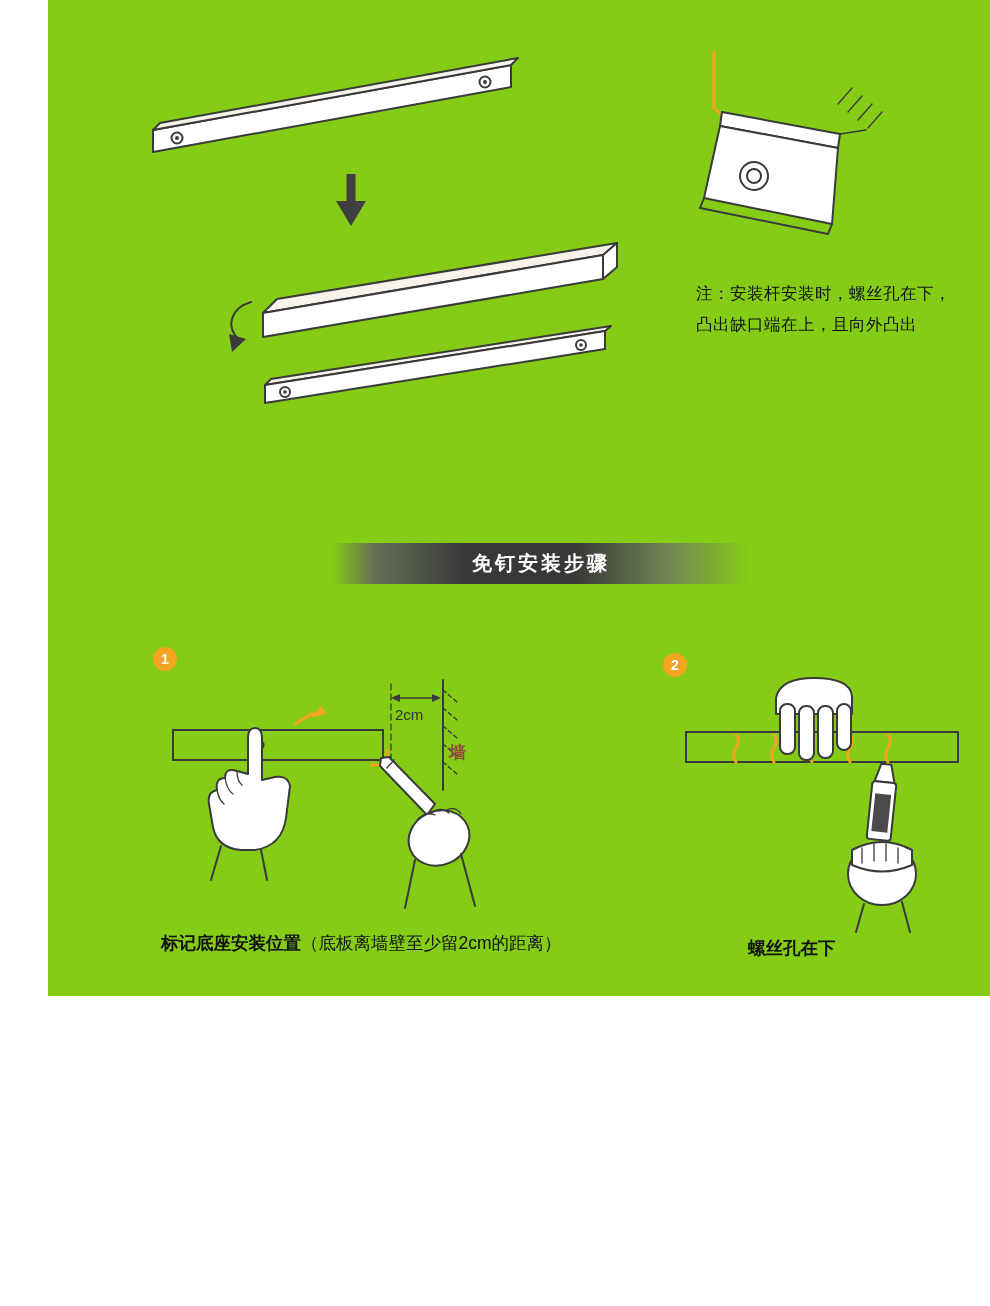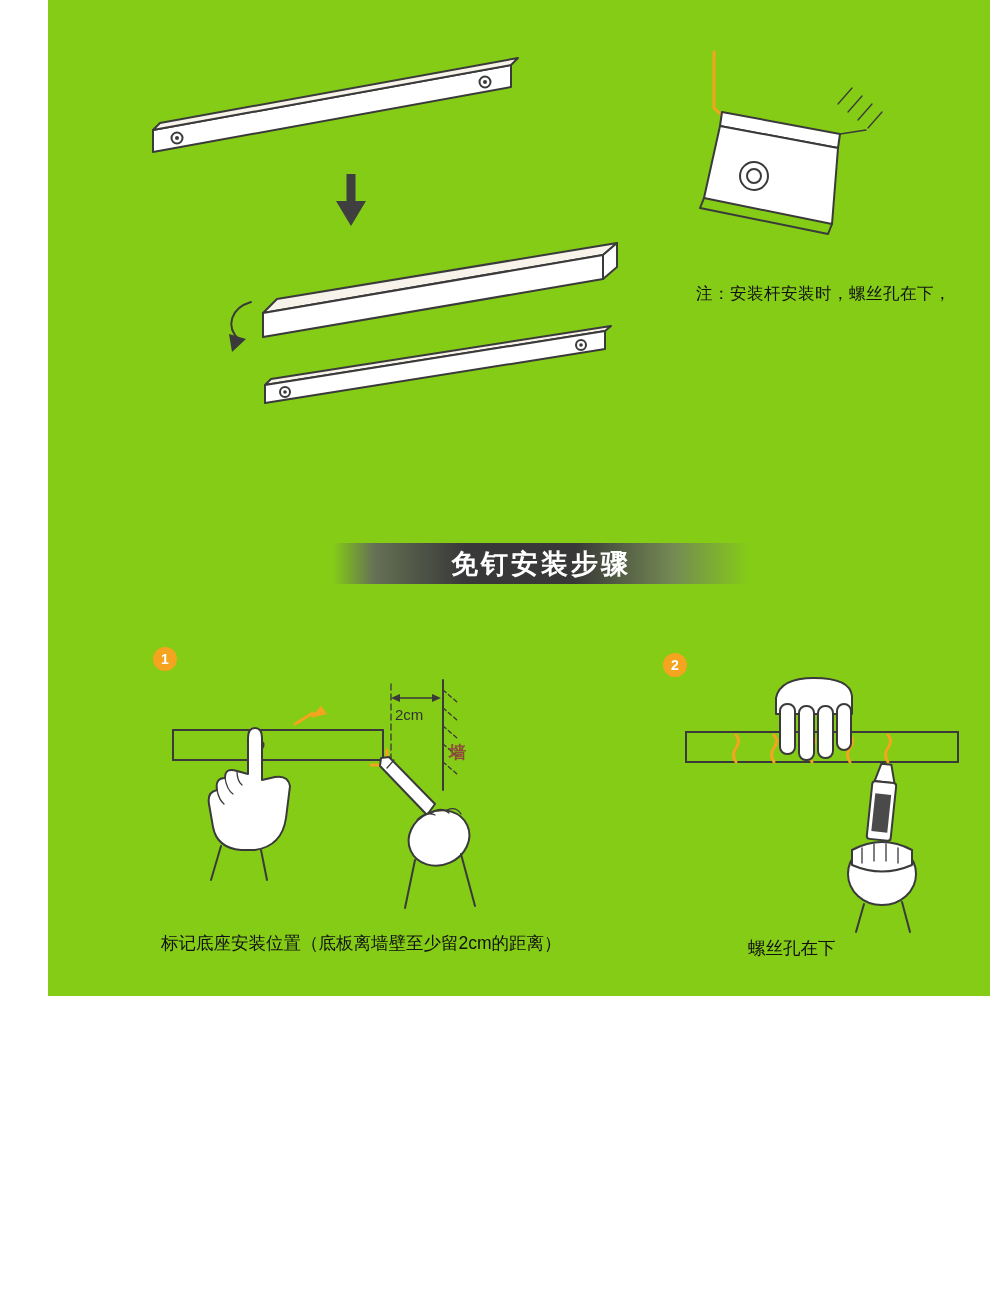--- a/index.html
+++ b/index.html
@@ -23,30 +23,30 @@
   .note { position:absolute; left:648px; top:278px; font-size:16.5px; line-height:31px; color:#111; letter-spacing:0.5px; }
 
   .banner {
     position:absolute; left:285px; top:543px; width:416px; height:41px;
     display:flex; align-items:center; justify-content:center;
     background:linear-gradient(90deg,
       rgba(120,120,120,0) 0%, rgba(96,96,96,0.85) 10%,
       #383838 32%, #383838 58%,
       rgba(110,110,110,0.7) 82%, rgba(130,130,130,0) 100%);
   }
-  .banner span { color:#fff; font-size:27px; font-weight:bold; letter-spacing:3px; }
+  .banner span { color:#fff; font-size:20px; font-weight:bold; letter-spacing:3px; }
 
   .badge {
     position:absolute; width:24px; height:24px; border-radius:50%;
     background:var(--accent,#F5A41F); color:#fff; font-size:14px; font-weight:bold;
     display:flex; align-items:center; justify-content:center;
   }
 
   .caption { position:absolute; font-size:17.5px; color:#111; white-space:nowrap; }
-  .caption b { font-weight:normal; }
+  .caption b { font-weight:bold; }
 </style>
 </head>
 <body>
 
 <div class="page">
 
   <svg class="abs" style="left:85px;top:48px;" width="500" height="370" viewBox="0 0 500 370">
     <g>
       <polygon class="fw" points="20,82 378,17 378,39 20,104"></polygon>
       <polygon class="fw tan" points="20,82 27,75 385,10 378,17"></polygon>
@@ -86,20 +86,21 @@
       <path class="ln" d="M16,156 L12,166 L140,192 L144,182"></path>
       <circle class="fw" cx="66" cy="134" r="14"></circle>
       <circle class="fw" cx="66" cy="134" r="7"></circle>
       <path class="thin" d="M150,62 L164,46 M160,70 L174,54 M170,78 L184,62 M180,86 L194,70"></path>
       <path class="thin" d="M152,92 L178,88"></path>
     </g>
   </svg>
 
   <div class="note">
     <div>注：安装杆安装时，螺丝孔在下，</div>
+    <div>凸出缺口端在上，且向外凸出</div>
   </div>
 
   <div class="banner">
     <span>免钉安装步骤</span>
   </div>
 
   <div class="badge" style="left:105px;top:647px;">1</div>
   <div class="badge" style="left:615px;top:653px;">2</div>
   <div class="badge" style="left:105px;top:1044px;">3</div>
   <div class="badge" style="left:615px;top:1044px;">4</div>

